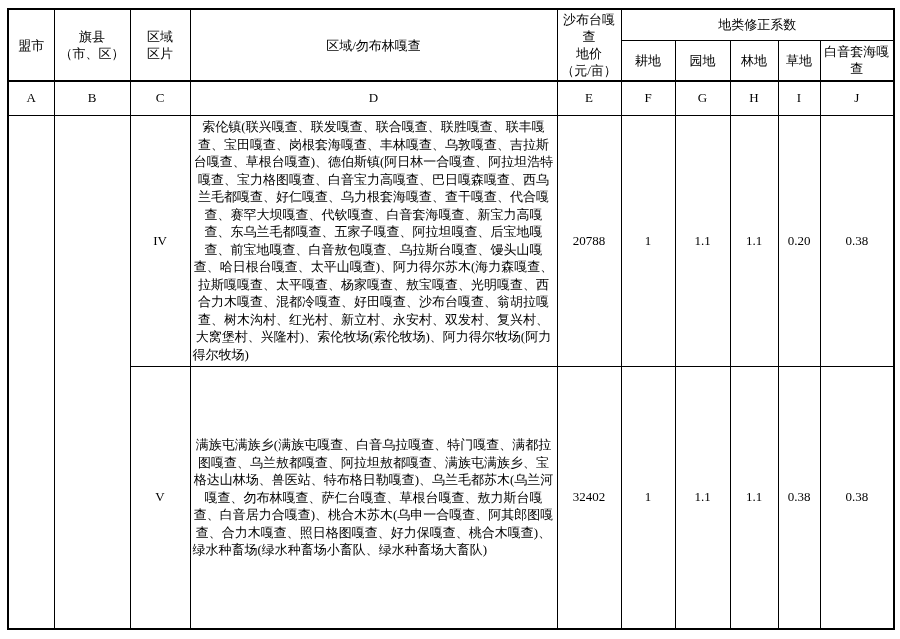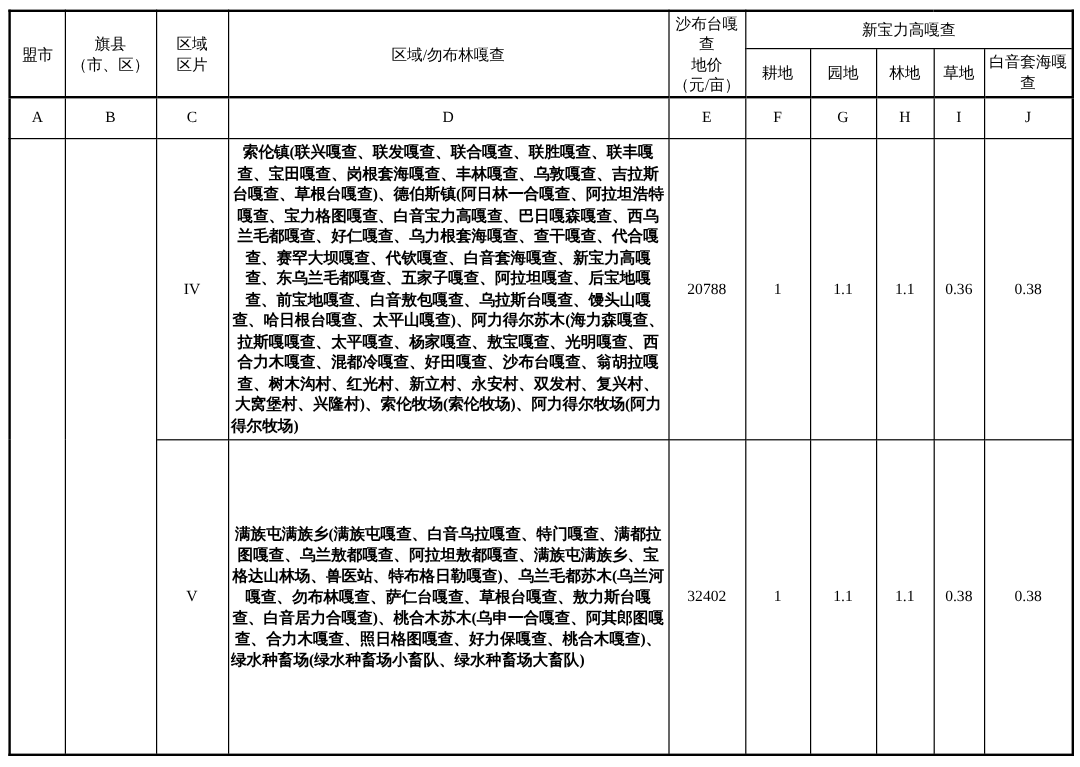--- a/index.html
+++ b/index.html
@@ -43,21 +43,20 @@
     line-height: 17px;
   }
   td.desc-cell {
     text-align: justify;
     text-align-last: left;
     vertical-align: middle;
     font-size: 12px;
     line-height: 17.5px;
     padding: 2px 3px 2px 4px;
     word-break: break-all;
-    font-weight: bold;
   }
   td.zone-cell {
     font-size: 13px;
     letter-spacing: 0px;
   }
   td.num-cell {
     font-size: 13px;
   }
   td.hdr {
     font-size: 13px;
@@ -86,21 +85,21 @@
       <tr style="height:29px">
         <td rowspan="2" class="hdr">盟市</td>
         <td rowspan="2" class="hdr pre">旗县
 （市、区）</td>
         <td rowspan="2" class="hdr pre">区域
 区片</td>
         <td rowspan="2" class="hdr">区域/勿布林嘎查</td>
         <td rowspan="2" class="hdr pre">沙布台嘎查
 地价
 （元/亩）</td>
-        <td colspan="5" class="hdr">新宝力高嘎查</td>
+        <td colspan="5" class="hdr">地类修正系数</td>
       </tr>
 
       <tr style="height:32px">
         <td class="hdr">耕地</td>
         <td class="hdr">园地</td>
         <td class="hdr">林地</td>
         <td class="hdr">草地</td>
         <td class="hdr">白音套海嘎查</td>
       </tr>
 
@@ -119,21 +118,21 @@
 
       <tr style="height:251px">
         <td rowspan="2"></td>
         <td rowspan="2"></td>
         <td class="zone-cell">IV</td>
         <td class="desc-cell">索伦镇(联兴嘎查、联发嘎查、联合嘎查、联胜嘎查、联丰嘎查、宝田嘎查、岗根套海嘎查、丰林嘎查、乌敦嘎查、吉拉斯台嘎查、草根台嘎查)、德伯斯镇(阿日林一合嘎查、阿拉坦浩特嘎查、宝力格图嘎查、白音宝力高嘎查、巴日嘎森嘎查、西乌兰毛都嘎查、好仁嘎查、乌力根套海嘎查、查干嘎查、代合嘎查、赛罕大坝嘎查、代钦嘎查、白音套海嘎查、新宝力高嘎查、东乌兰毛都嘎查、五家子嘎查、阿拉坦嘎查、后宝地嘎查、前宝地嘎查、白音敖包嘎查、乌拉斯台嘎查、馒头山嘎查、哈日根台嘎查、太平山嘎查)、阿力得尔苏木(海力森嘎查、拉斯嘎嘎查、太平嘎查、杨家嘎查、敖宝嘎查、光明嘎查、西合力木嘎查、混都冷嘎查、好田嘎查、沙布台嘎查、翁胡拉嘎查、树木沟村、红光村、新立村、永安村、双发村、复兴村、大窝堡村、兴隆村)、索伦牧场(索伦牧场)、阿力得尔牧场(阿力得尔牧场)</td>
         <td class="num-cell">20788</td>
         <td class="num-cell">1</td>
         <td class="num-cell">1.1</td>
         <td class="num-cell">1.1</td>
-        <td class="num-cell">0.36</td>
+        <td class="num-cell">0.20</td>
         <td class="num-cell">0.38</td>
       </tr>
 
       <tr>
         <td class="zone-cell">V</td>
         <td class="desc-cell">满族屯满族乡(满族屯嘎查、白音乌拉嘎查、特门嘎查、满都拉图嘎查、乌兰敖都嘎查、阿拉坦敖都嘎查、满族屯满族乡、宝格达山林场、兽医站、特布格日勒嘎查)、乌兰毛都苏木(乌兰河嘎查、勿布林嘎查、萨仁台嘎查、草根台嘎查、敖力斯台嘎查、白音居力合嘎查)、桃合木苏木(乌申一合嘎查、阿其郎图嘎查、合力木嘎查、照日格图嘎查、好力保嘎查、桃合木嘎查)、绿水种畜场(绿水种畜场小畜队、绿水种畜场大畜队)</td>
         <td class="num-cell">32402</td>
         <td class="num-cell">1</td>
         <td class="num-cell">1.1</td>
         <td class="num-cell">1.1</td>

